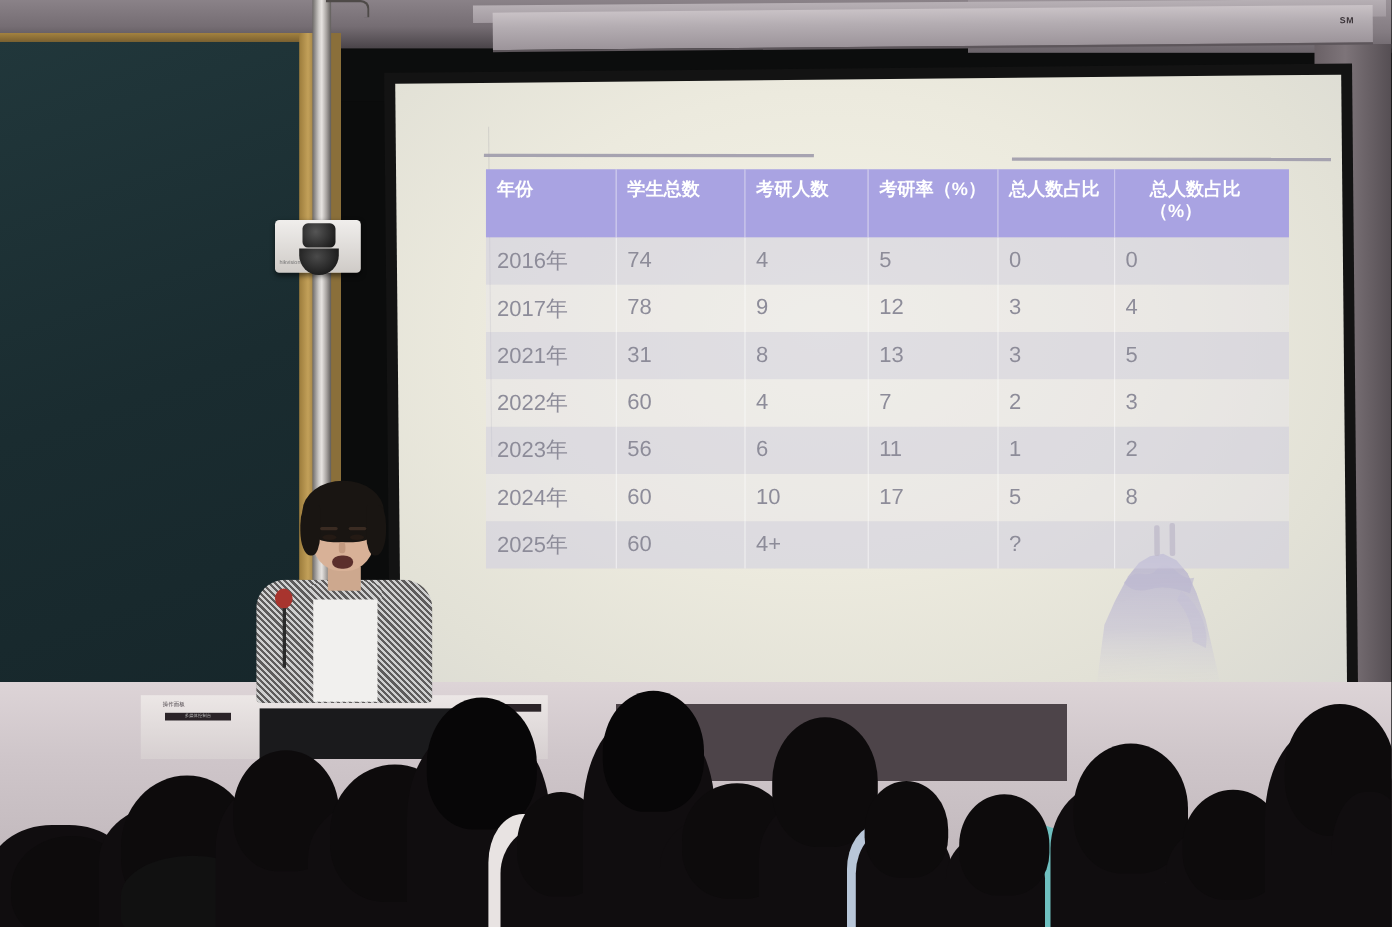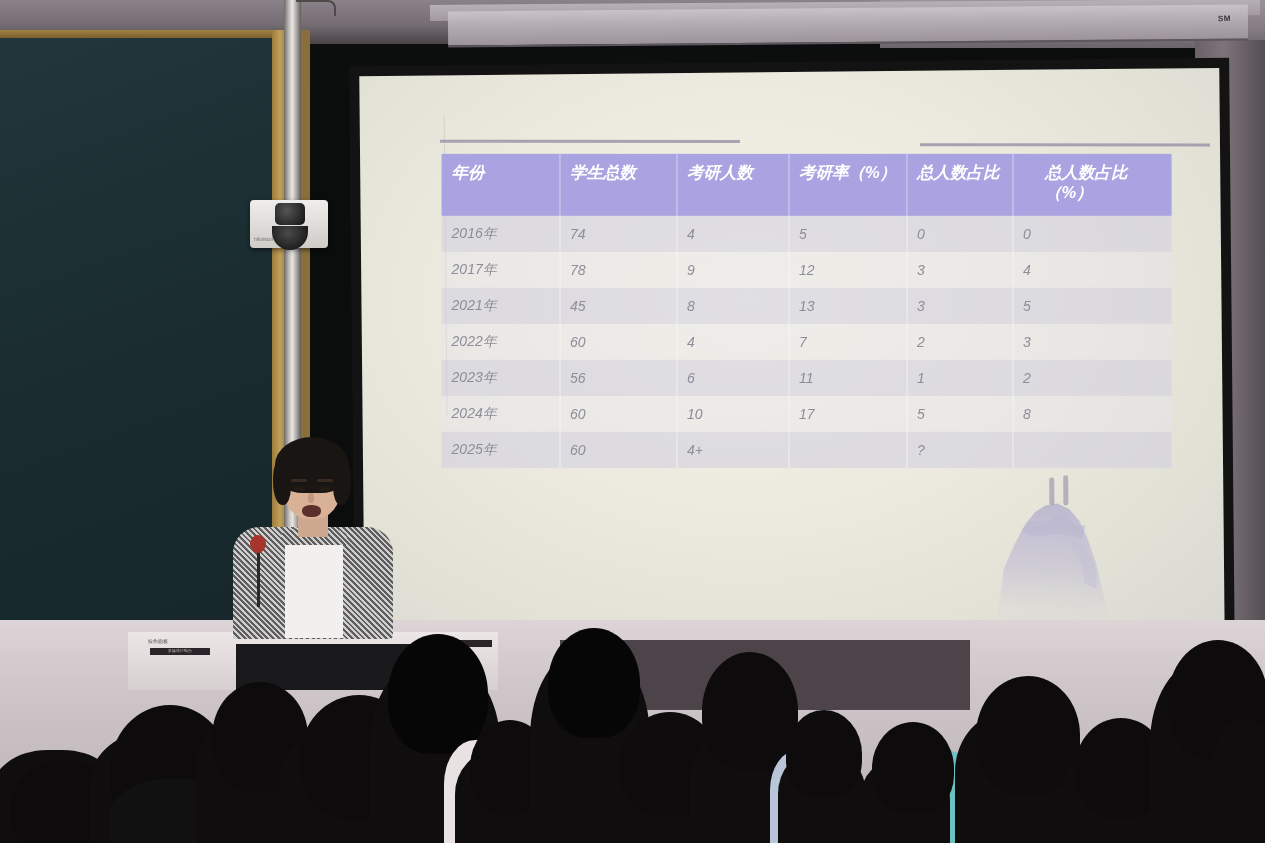--- a/index.html
+++ b/index.html
@@ -140,36 +140,36 @@
   .deco-line-right {
     position:absolute; left:560px; top:74px; width:290px; height:3px;
     background:#9a97a8; transform:rotate(0.6deg); opacity:.85;
   }
 
   
   .tbl-wrap {
     position:absolute; left:80px; top:82px; width:730px;
     transform:rotate(0.55deg);
   }
-  table { border-collapse:collapse; width:730px; table-layout:fixed;font-style:italic; }
+  table { border-collapse:collapse; width:730px; table-layout:fixed; }
   thead th {
     background:#a9a3e2;
     color:#ffffff;
     font-weight:bold;
     font-size:16.5px;
     text-align:left;
     padding:8px 8px 10px 10px;
     vertical-align:top;
     height:62px;
     border-right:1px solid #cdc9ee;
     line-height:1.22;
   }
   thead th:last-child { border-right:none;padding-left:32px; }
   tbody td {
-    font-size:14px;
+    font-size:20px;
     color:#8d8c99;
     padding:8px 8px 8px 10px;
     height:36px;
     border-right:1px solid rgba(255,255,255,0.55);
     white-space:nowrap;
   }
   tbody td:last-child { border-right:none; }
   tbody tr:nth-child(odd)  { background:rgba(208,205,224,0.55); }
   tbody tr:nth-child(even) { background:rgba(232,230,240,0.38); }
 
@@ -336,21 +336,21 @@
             <tr>
               <td>2017年</td>
               <td>78</td>
               <td>9</td>
               <td>12</td>
               <td>3</td>
               <td>4</td>
             </tr>
             <tr>
               <td>2021年</td>
-              <td>45</td>
+              <td>31</td>
               <td>8</td>
               <td>13</td>
               <td>3</td>
               <td>5</td>
             </tr>
             <tr>
               <td>2022年</td>
               <td>60</td>
               <td>4</td>
               <td>7</td>

